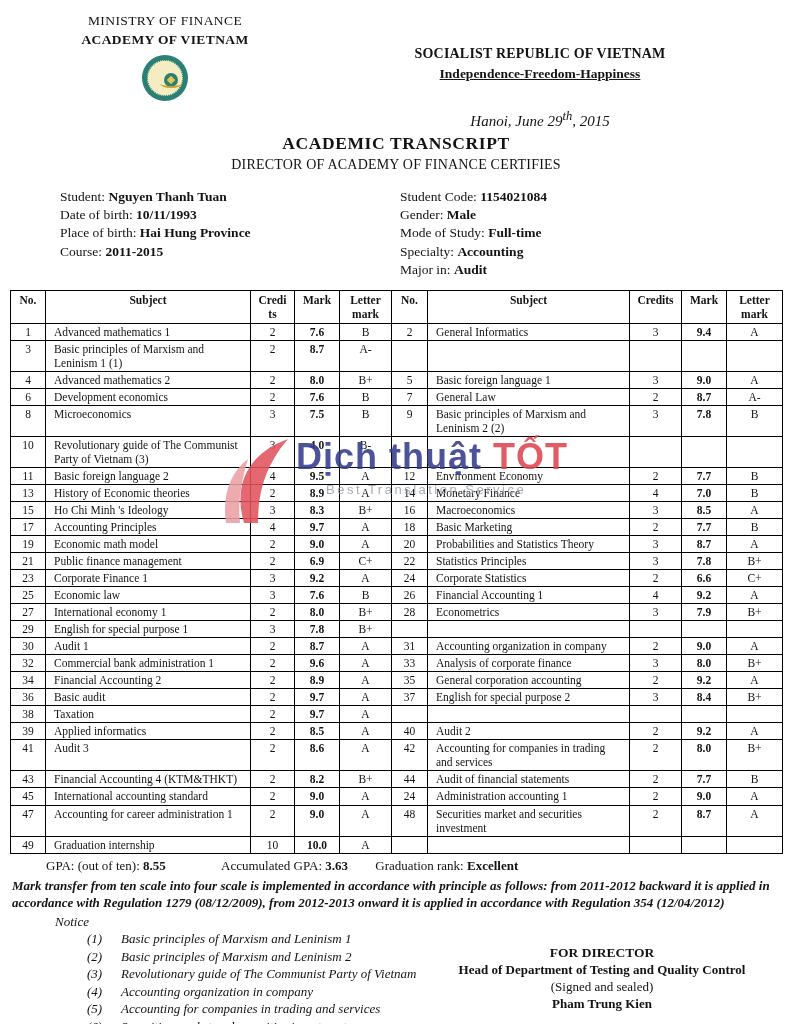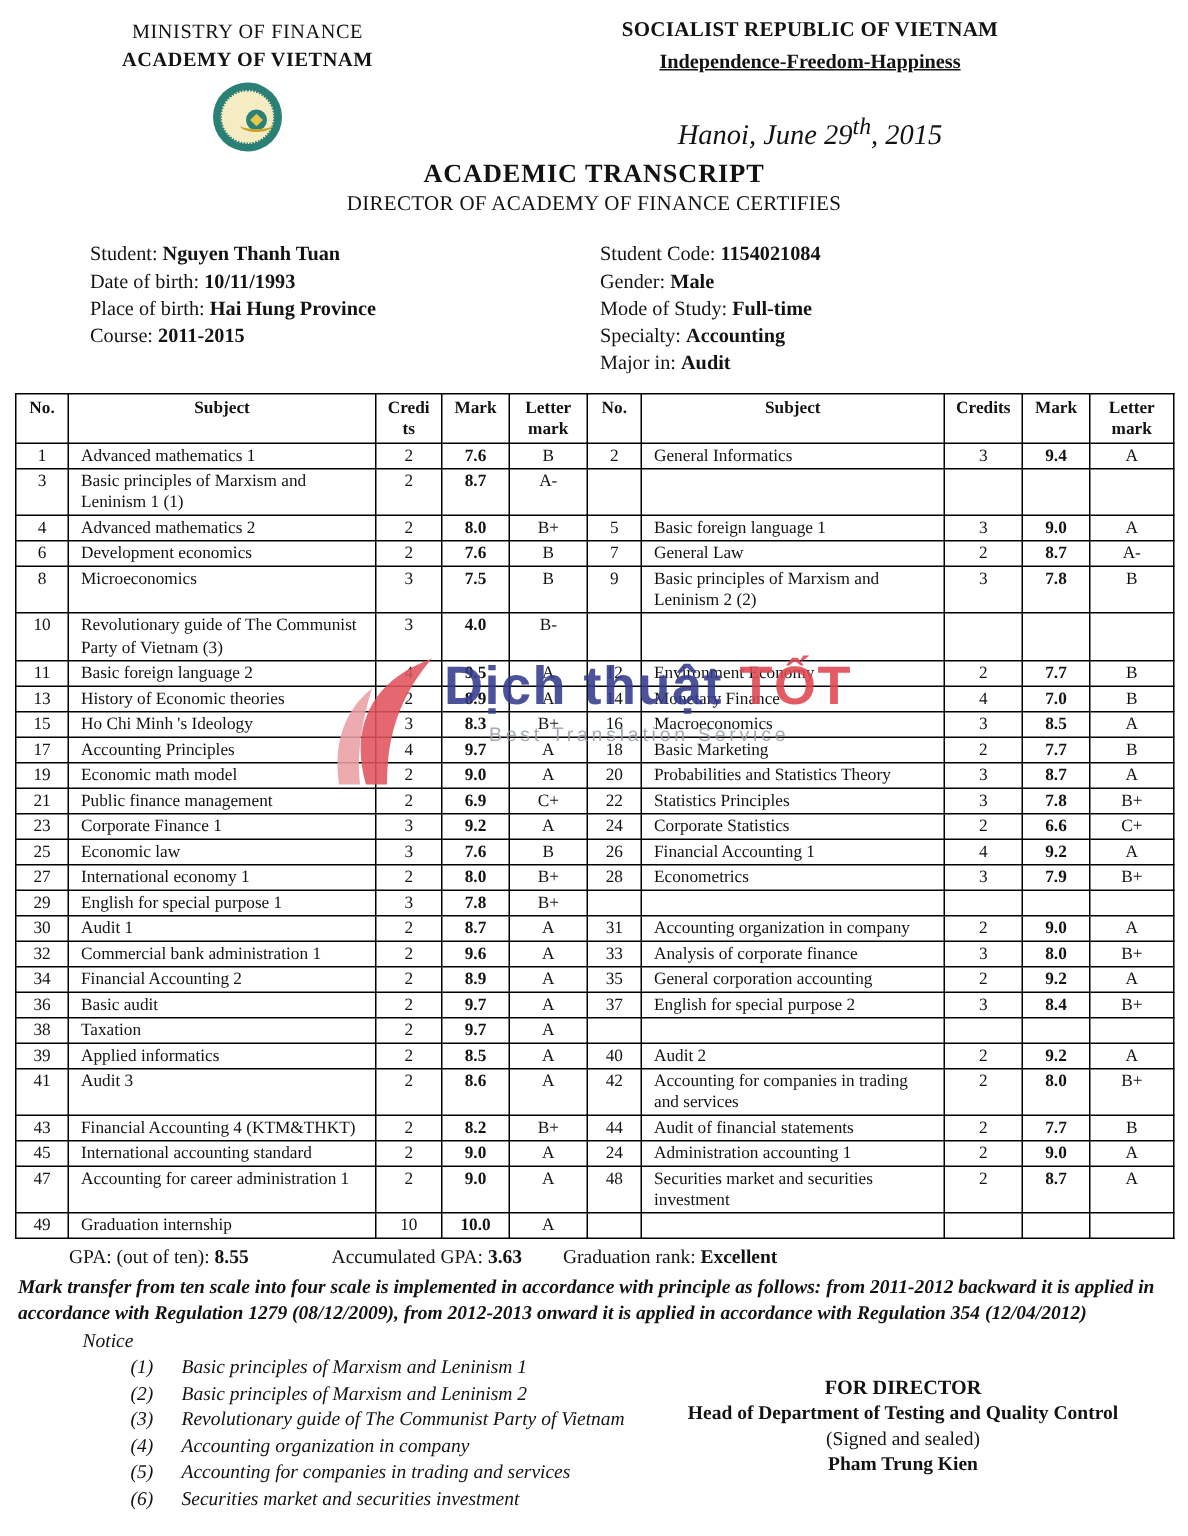--- a/index.html
+++ b/index.html
@@ -7,24 +7,24 @@
   .page {
     width:792px; height:1024px; background:#fff; position:relative;
     font-family:"Liberation Serif", serif; color:#131313; overflow:hidden;
   }
 
   
   .header-row { display:flex; padding-top:13px; }
   .h-left  { width:302px; margin-left:14px; text-align:center; }
   .h-left .l1 { font-size:13.5px; letter-spacing:.4px; }
   .h-left .l2 { font-size:13.5px; font-weight:bold; margin-top:3px; letter-spacing:.4px; }
-  .h-right { width:420px; margin-left:14px; text-align:center; }
+  .h-right { width:420px; margin-left:14px; text-align:center;margin-top:33px; }
   .h-right .l1 { font-size:14px; font-weight:bold; letter-spacing:.2px; }
   .h-right .l2 { font-size:13.5px; font-weight:bold; text-decoration:underline; margin-top:4px; }
-  .h-right .date { font-size:19px; font-style:italic; margin-top:27px; }
+  .h-right .date { font-size:15px; font-style:italic; margin-top:27px; }
 
   .seal { width:46px; height:46px; margin:7px auto 0; border-radius:50%;
           background:#2a8074; position:relative; }
   .seal .inner { position:absolute; inset:5px; border-radius:50%; background:#f6ecc3;
                  border:1px dotted #2a8074; }
   .seal .core { position:absolute; left:16px; top:12px; width:14px; height:14px;
                 border-radius:50%; background:#2a8074; }
   .seal .diamond { position:absolute; left:4px; top:4px; width:6px; height:6px;
                    background:#e8c84a; transform:rotate(45deg); }
   .seal .book { position:absolute; left:12px; bottom:7px; width:22px; height:9px;

